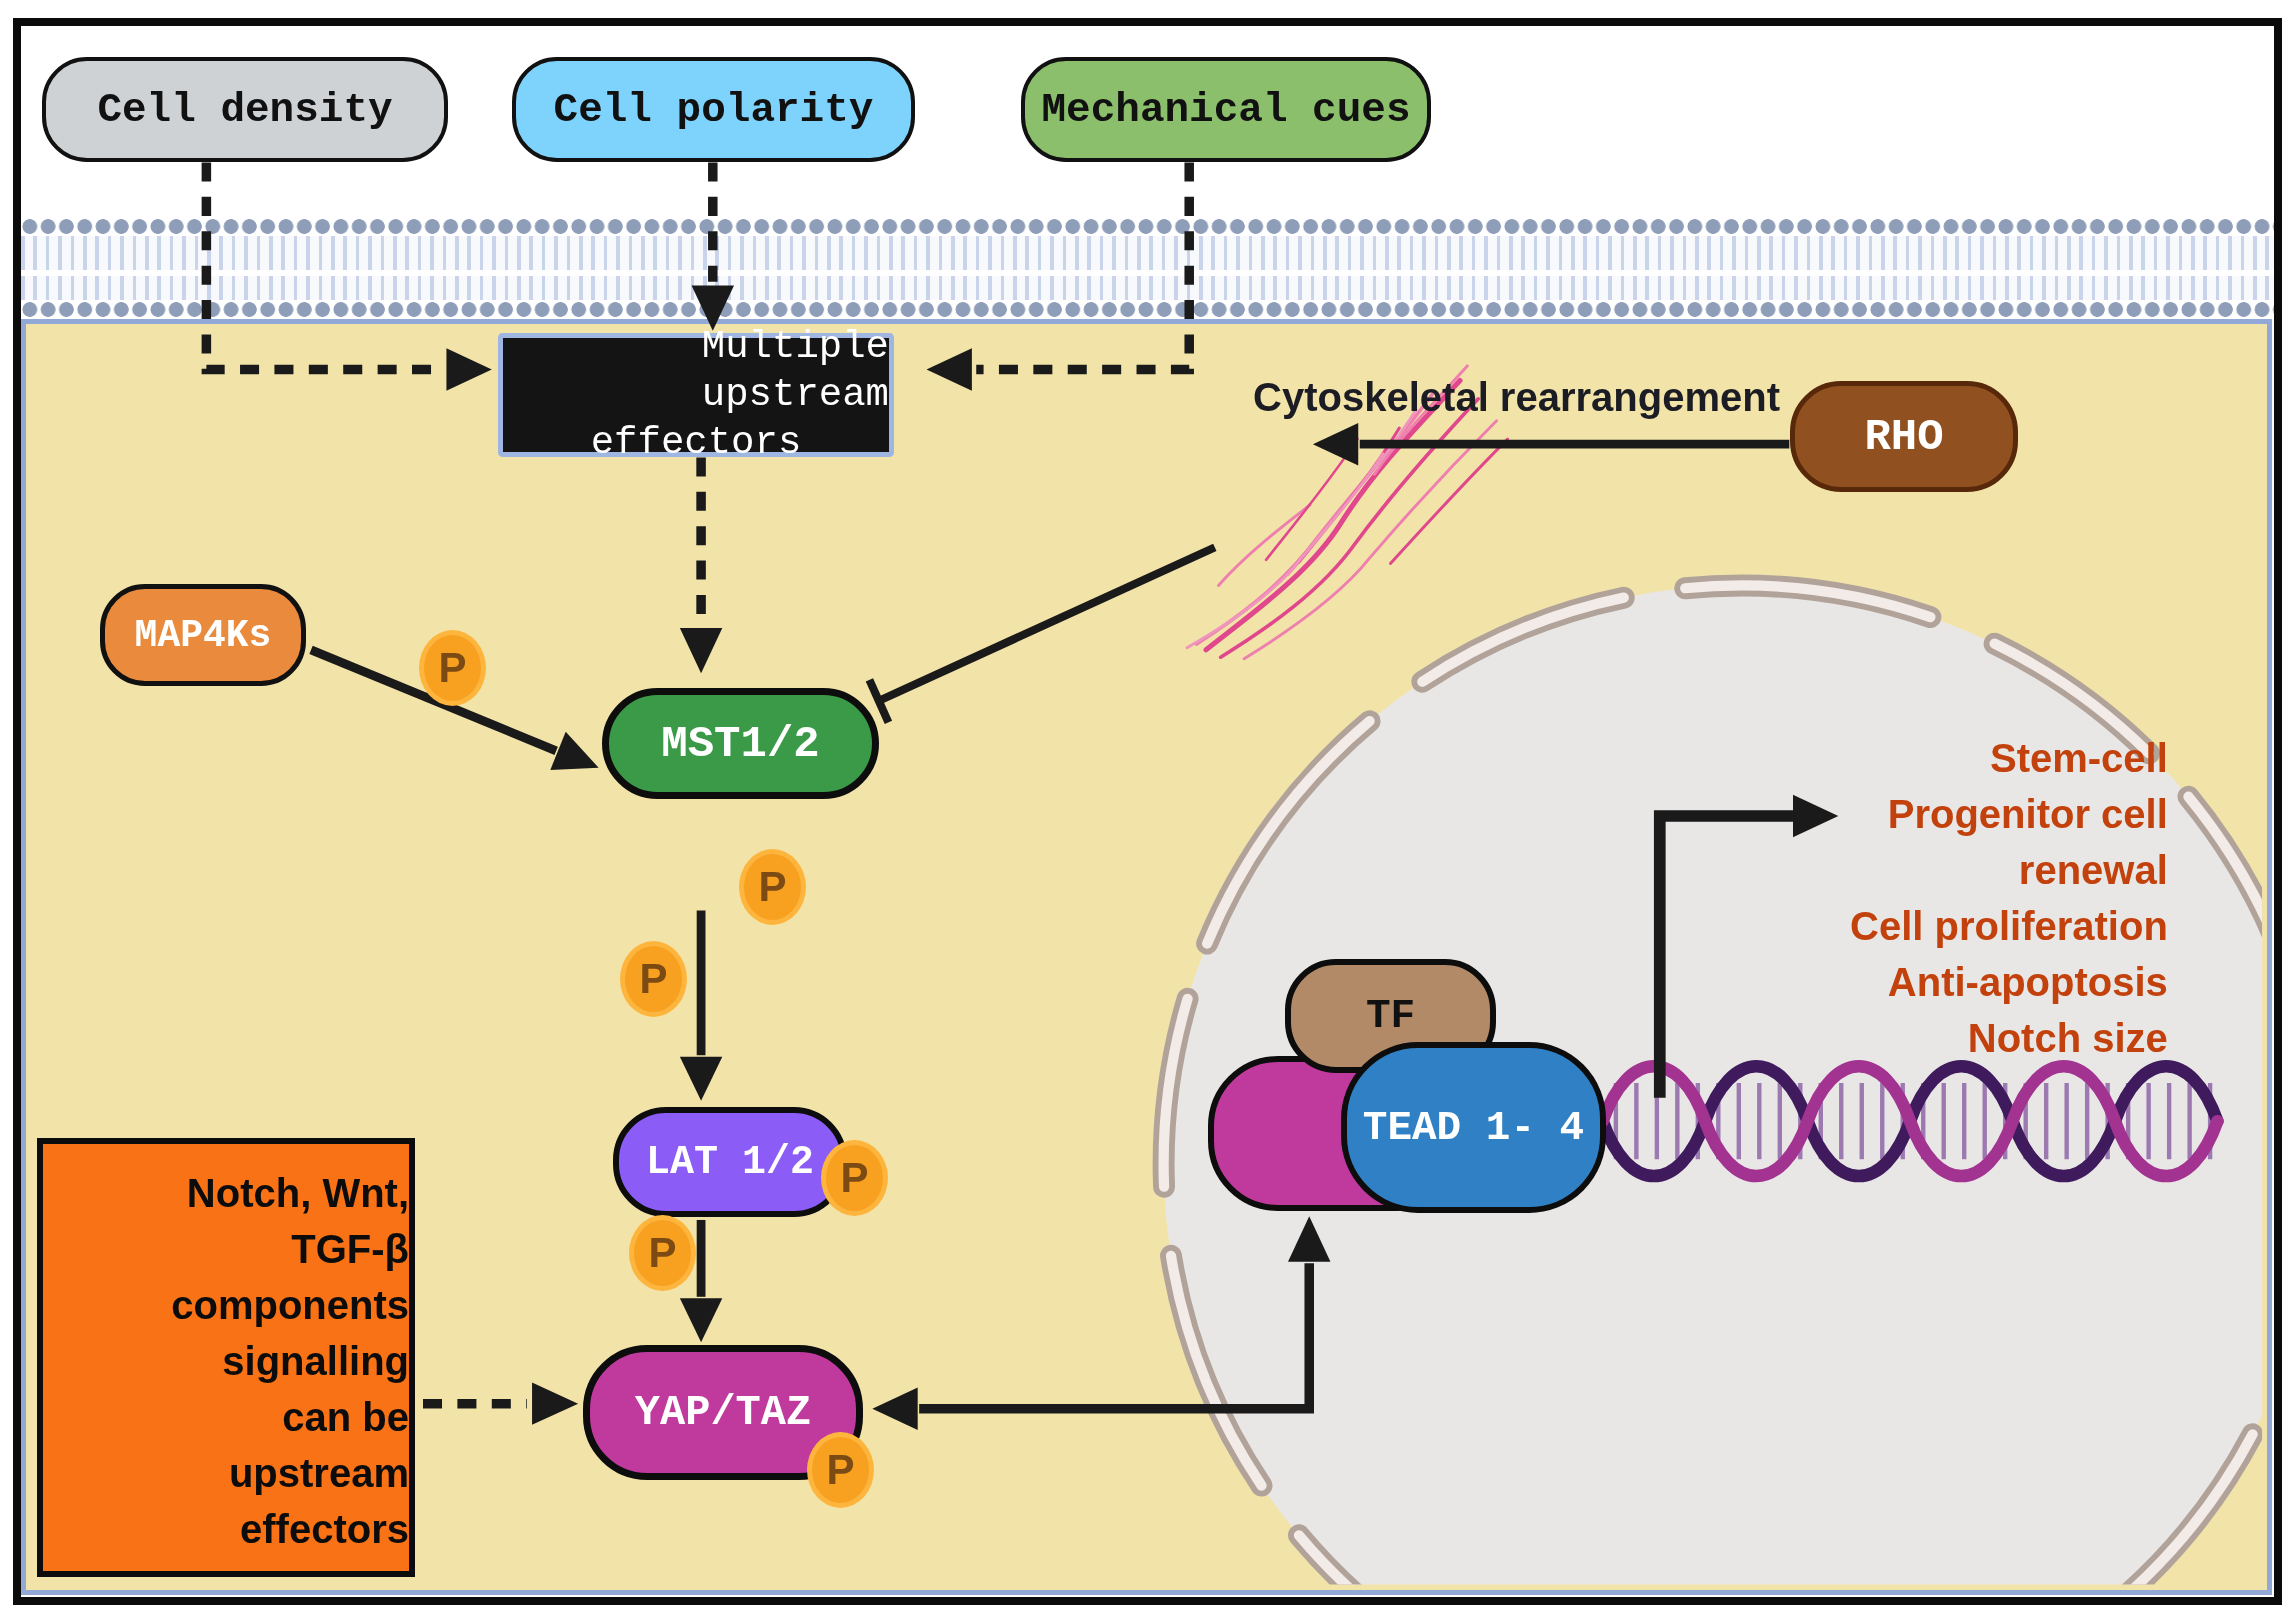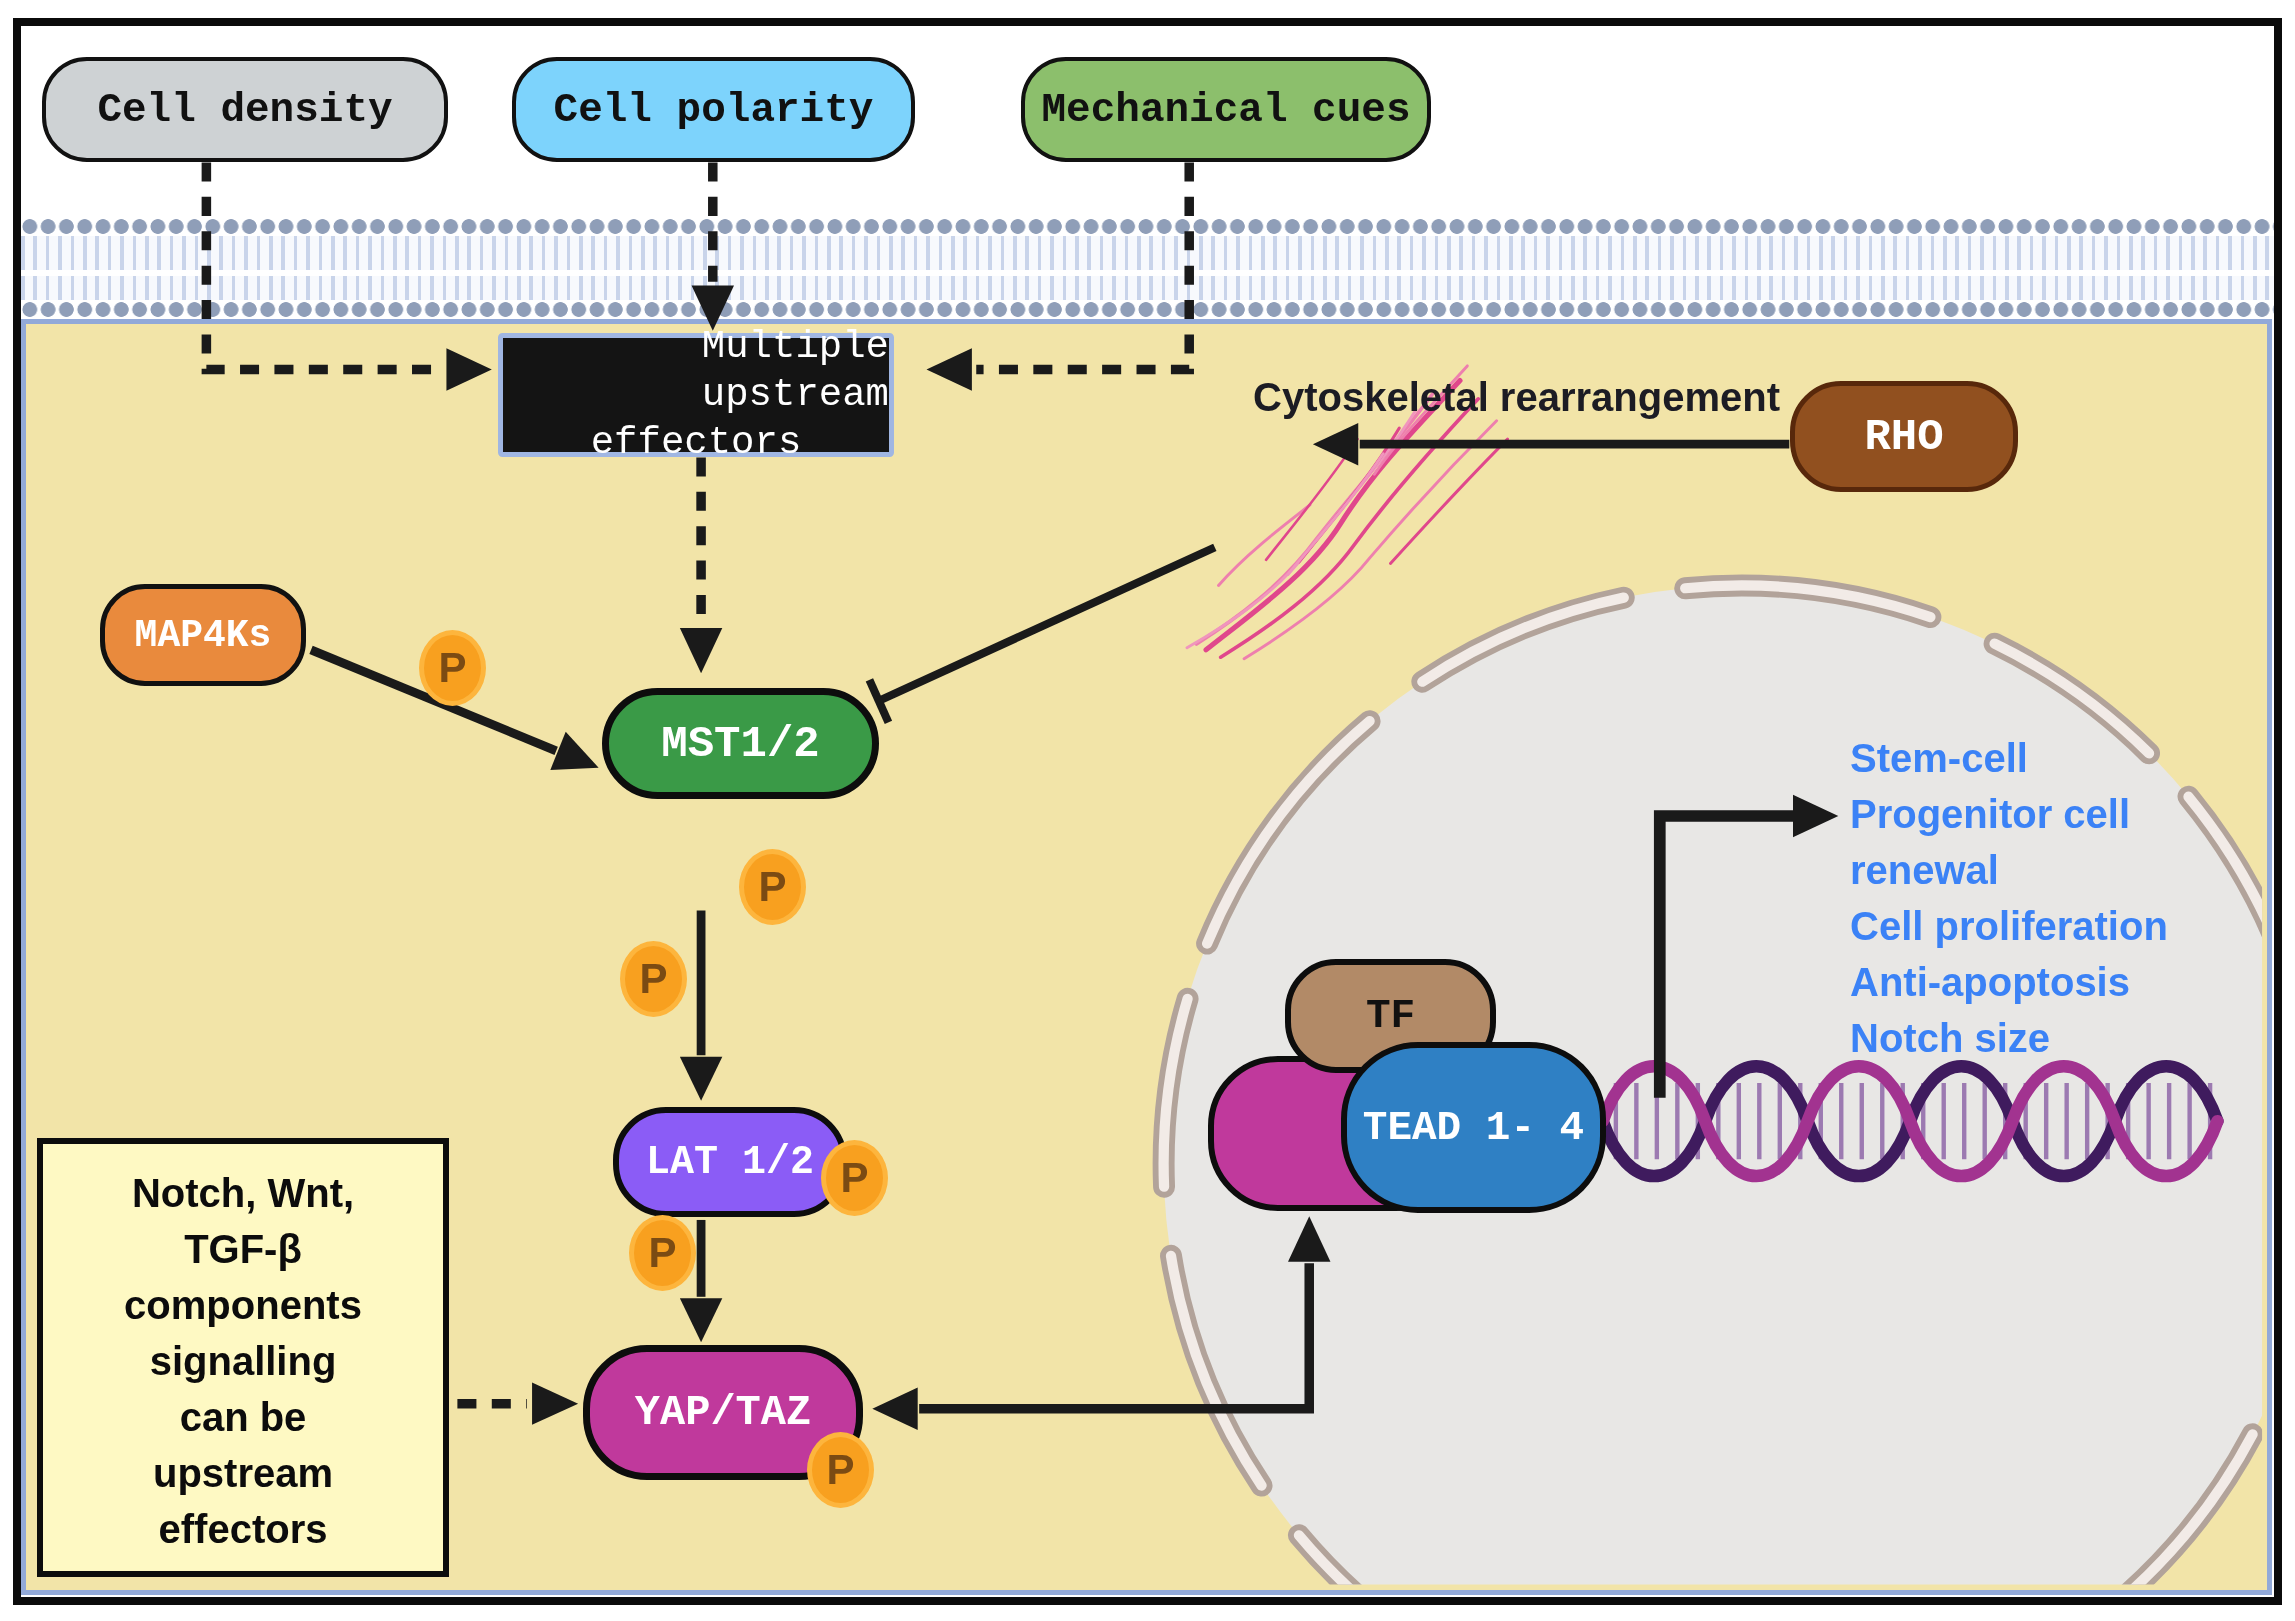--- a/index.html
+++ b/index.html
@@ -26,25 +26,25 @@
   #pill-polarity{left:512px;top:57px;width:403px;height:105px;background:#7dd3fc;border:4.4px solid #111;border-radius:45px;font-size:41px;color:#111;}
   #pill-mech{left:1021px;top:57px;width:410px;height:105px;background:#8cbf6c;border:4.4px solid #111;border-radius:45px;font-size:41px;color:#111;}
   #effector-box{left:498px;top:333px;width:396px;height:124px;background:#141414;border:5.9px solid #a0b6e2;border-radius:4.4px;flex-direction:column;color:#fff;font-size:39px;line-height:48px;font-weight:normal;}
   #cyto-label{position:absolute;left:1127px;top:375px;width:653px;text-align:right;font-size:40px;color:#1c1c24;}
   #pill-rho{left:1790px;top:381px;width:228px;height:111px;background:#91501f;border:5.1px solid #58280b;border-radius:51px;font-size:44px;color:#fff;}
   #pill-map4ks{left:100px;top:584px;width:206px;height:102px;background:#e98a3d;border:5.1px solid #111;border-radius:45px;font-size:38px;color:#fff;}
   #pill-mst{left:602px;top:688px;width:277px;height:111px;background:#3a9a47;border:7.3px solid #0d0d0d;border-radius:56px;font-size:44px;color:#fff;}
   #pill-sav{left:526px;top:796px;width:228px;height:111px;background:#b5362f;border:6.6px solid #0d0d0d;border-radius:51px;font-size:40px;color:#fff;}
   #pill-lat{left:613px;top:1107px;width:234px;height:110px;background:#8b5cf6;border:6.6px solid #0d0d0d;border-radius:53px;font-size:40px;color:#fff;}
   #pill-yap{left:583px;top:1345px;width:280px;height:135px;background:#c0399c;border:7.3px solid #0d0d0d;border-radius:64px;font-size:42px;color:#fff;}
-  #note-box{position:absolute;left:37px;top:1138px;width:412px;height:439px;background:#fef9c3;border:6.6px solid #0c0c0c;box-sizing:border-box;padding-top:20.5px;text-align:center;font-size:40px;line-height:56px;color:#0c0c0c;}
+  #note-box{position:absolute;left:37px;top:1138px;width:378px;height:439px;background:#f97316;border:6.6px solid #0c0c0c;box-sizing:border-box;padding-top:20.5px;text-align:right;font-size:40px;line-height:56px;color:#0c0c0c;}
   #pill-tf{left:1285px;top:959px;width:211px;height:114px;background:#b28a67;border:6.6px solid #0d0d0d;border-radius:51px;font-size:41px;color:#111;}
   #pill-nuc-yap{left:1208px;top:1056px;width:258px;height:155px;background:#c0399c;border:6.6px solid #0d0d0d;border-radius:70px;}
   #pill-tead{left:1341px;top:1042px;width:265px;height:171px;background:#2f80c4;border:6.6px solid #0d0d0d;border-radius:77px;font-size:41px;color:#fff;}
-  #outcomes{position:absolute;left:1850px;top:730px;font-size:40px;line-height:56px;color:#3b82f6;}
+  #outcomes{position:absolute;left:1850px;top:730px;font-size:40px;line-height:56px;color:#c2410c;text-align:right;}
   .pcirc{position:absolute;width:67px;height:76px;border-radius:50%;background:#f8a01f;border:5.1px solid #fdb53d;box-sizing:border-box;display:flex;align-items:center;justify-content:center;font-size:42px;color:#7b4b13;}
   #p1{left:419px;top:630px;}  #p2{left:739px;top:849px;} #p3{left:620px;top:941px;}
   #p4{left:821px;top:1140px;} #p5{left:629px;top:1215px;} #p6{left:807px;top:1432px;}
 </style>
 </head>
 <body>
 
 <div id="canvas">
   <div id="frame"></div>
 

